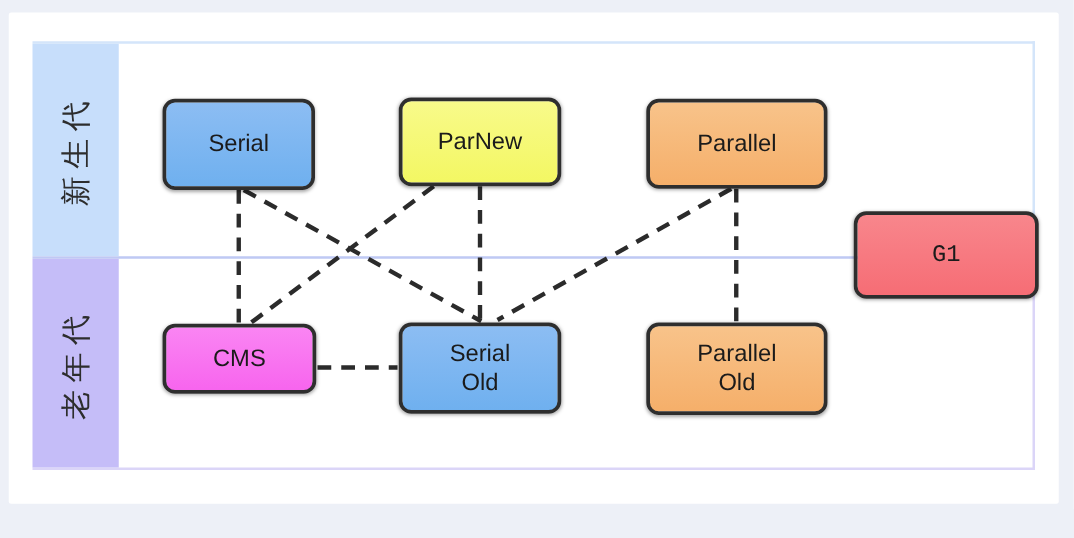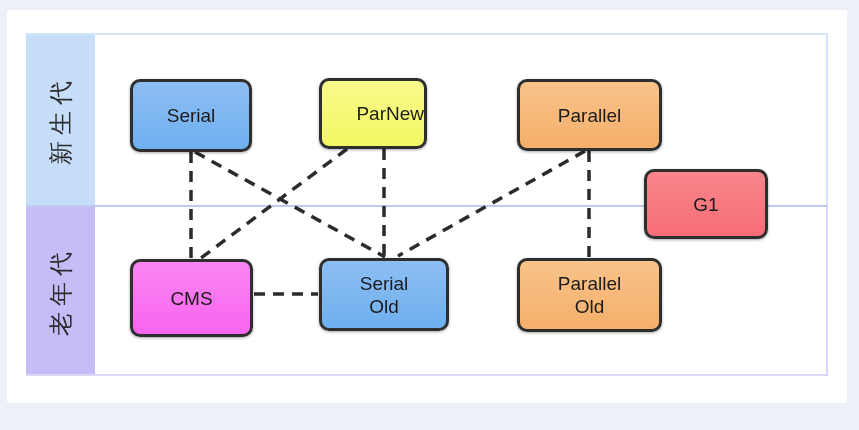--- a/index.html
+++ b/index.html
@@ -70,30 +70,30 @@
     <line x1="384" y1="149" x2="384" y2="257" stroke="#2b2b2b" stroke-width="3.5" stroke-dasharray="11 8"></line>
     <line x1="585" y1="151" x2="398" y2="256" stroke="#2b2b2b" stroke-width="3.5" stroke-dasharray="11 8"></line>
     <line x1="589" y1="151" x2="589" y2="257" stroke="#2b2b2b" stroke-width="3.5" stroke-dasharray="11 8"></line>
     <line x1="254" y1="294" x2="318" y2="294" stroke="#2b2b2b" stroke-width="3.5" stroke-dasharray="11 8"></line>
   </svg>
 
 <div id="nodes">
     <div class="node" style="left: 130px; top: 79px; width: 122px; height: 73px; background: linear-gradient(rgb(140, 189, 243), rgb(111, 176, 239));">
       <div>Serial</div>
     </div>
-    <div class="node" style="left: 319px; top: 78px; width: 108px; height: 71px; background: linear-gradient(rgb(248, 250, 138), rgb(243, 247, 99)); align-items: flex-end;">
+    <div class="node" style="left: 319px; top: 78px; width: 130px; height: 71px; background: linear-gradient(rgb(248, 250, 138), rgb(243, 247, 99));">
       <div>ParNew</div>
     </div>
     <div class="node" style="left: 517px; top: 79px; width: 145px; height: 72px; background: linear-gradient(rgb(248, 195, 138), rgb(245, 175, 106));">
       <div>Parallel</div>
     </div>
-    <div class="node" style="left: 644px; top: 169px; width: 124px; height: 70px; background: linear-gradient(rgb(248, 134, 140), rgb(246, 109, 117));">
+    <div class="node" style="left: 683px; top: 169px; width: 148px; height: 70px; background: linear-gradient(rgb(248, 134, 140), rgb(246, 109, 117)); font-family: Liberation Mono, monospace;">
       <div>G1</div>
     </div>
-    <div class="node" style="left: 130px; top: 259px; width: 123px; height: 78px; background: linear-gradient(rgb(250, 133, 243), rgb(247, 101, 238));">
+    <div class="node" style="left: 130px; top: 259px; width: 123px; height: 56px; background: linear-gradient(rgb(250, 133, 243), rgb(247, 101, 238));">
       <div>CMS</div>
     </div>
     <div class="node" style="left: 319px; top: 258px; width: 130px; height: 73px; background: linear-gradient(rgb(140, 189, 243), rgb(111, 176, 239));">
       <div>Serial</div>
       <div>Old</div>
     </div>
     <div class="node" style="left: 517px; top: 258px; width: 145px; height: 74px; background: linear-gradient(rgb(248, 195, 138), rgb(245, 175, 106));">
       <div>Parallel</div>
       <div>Old</div>
     </div>

